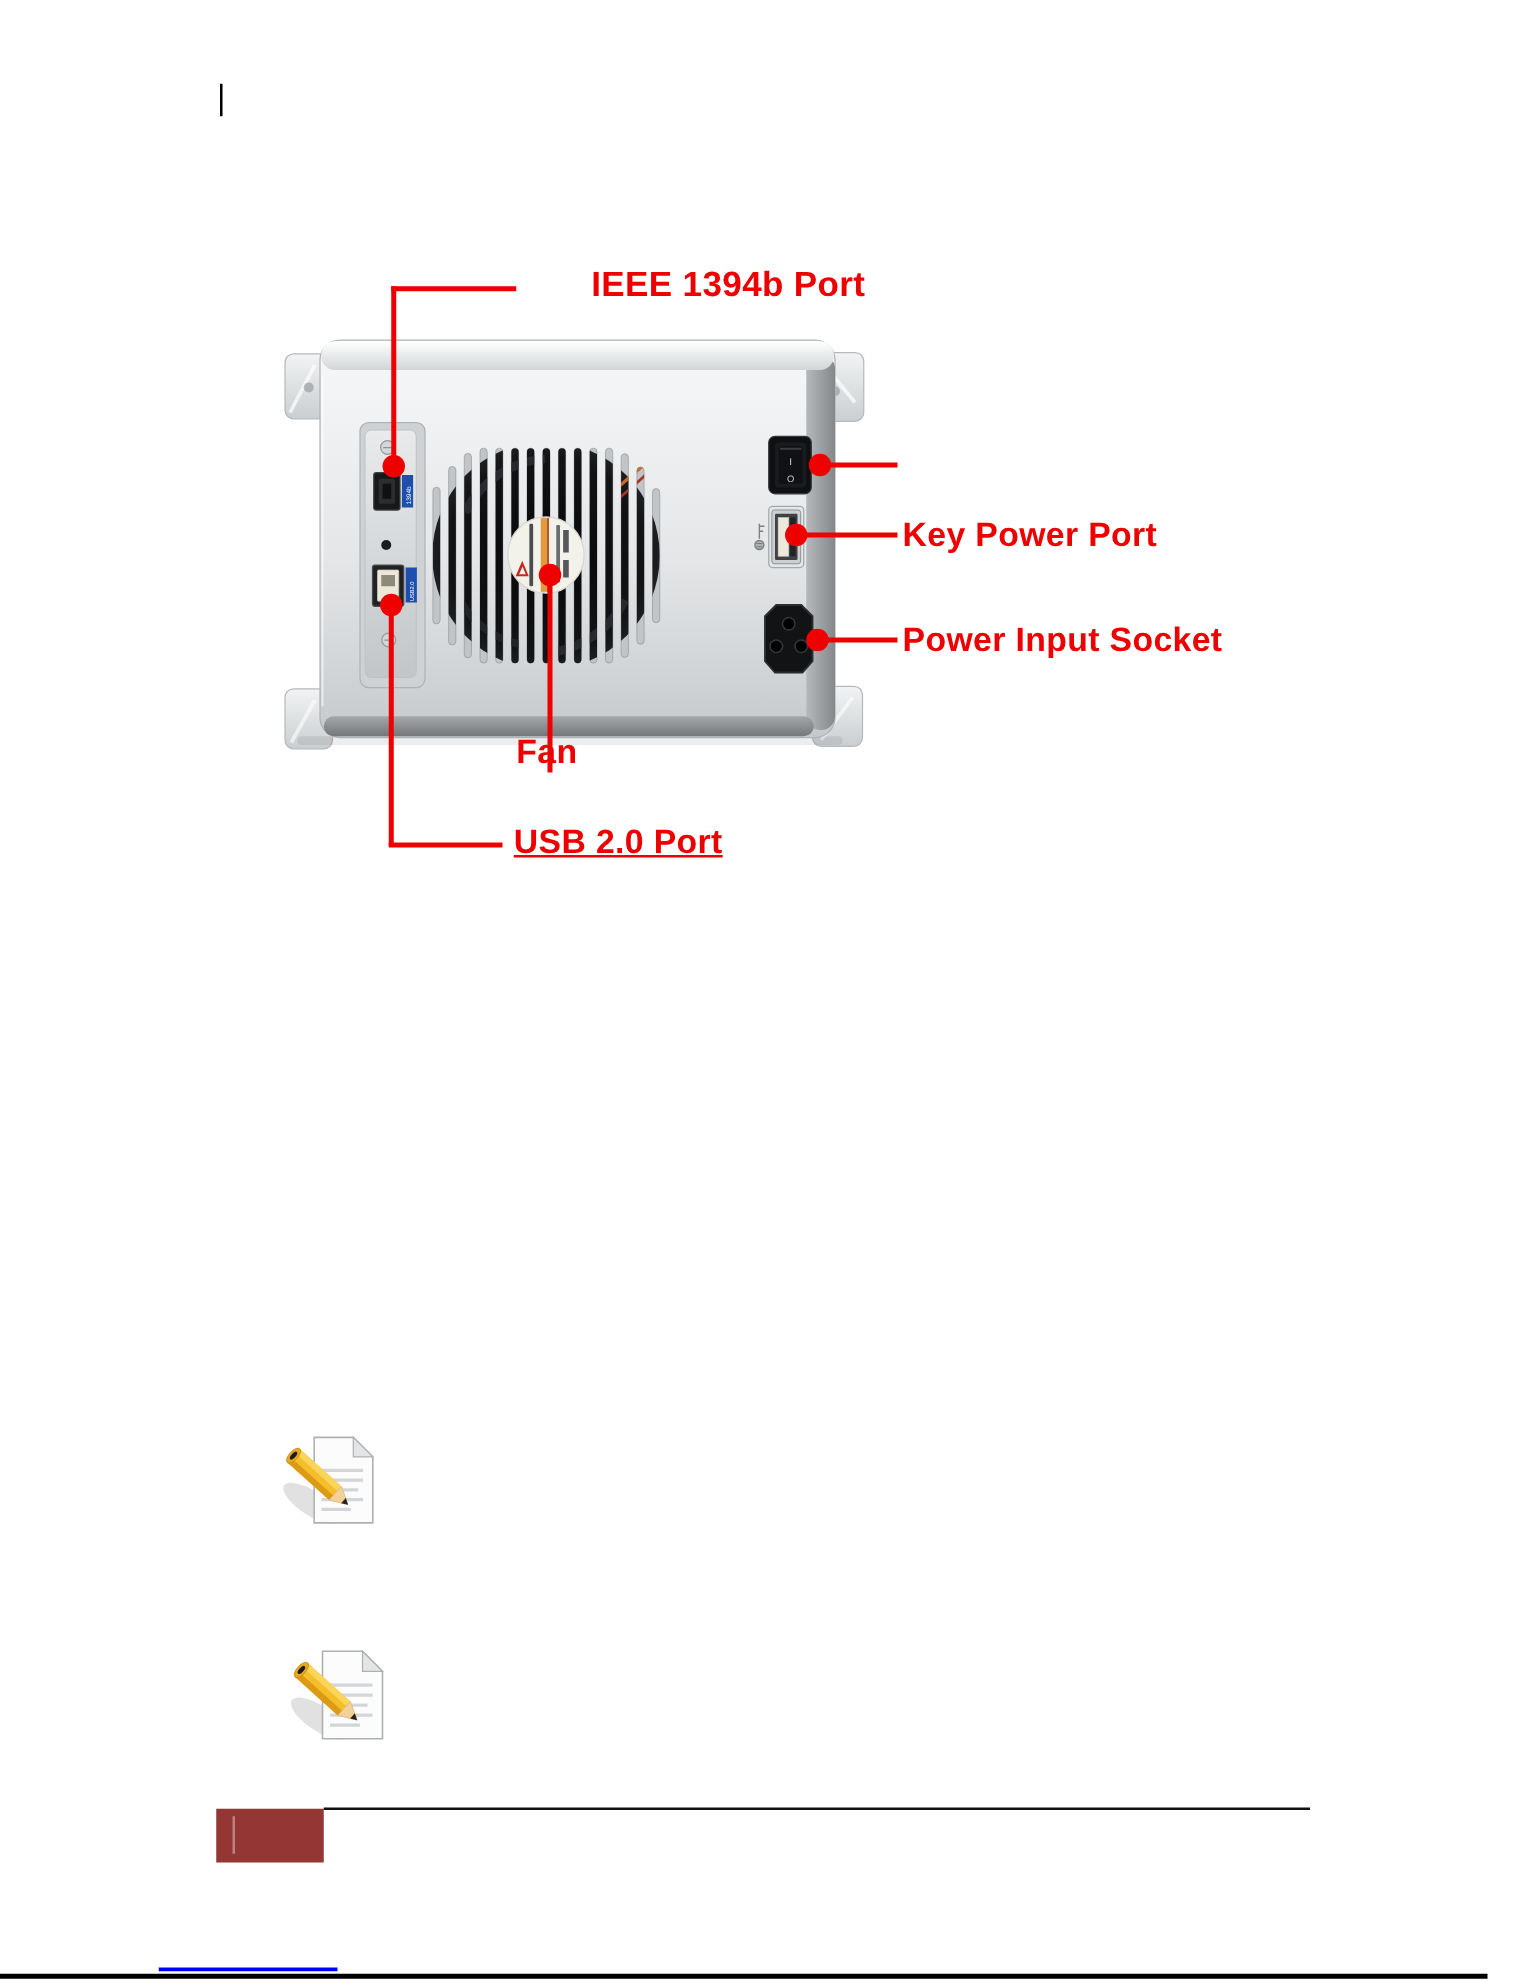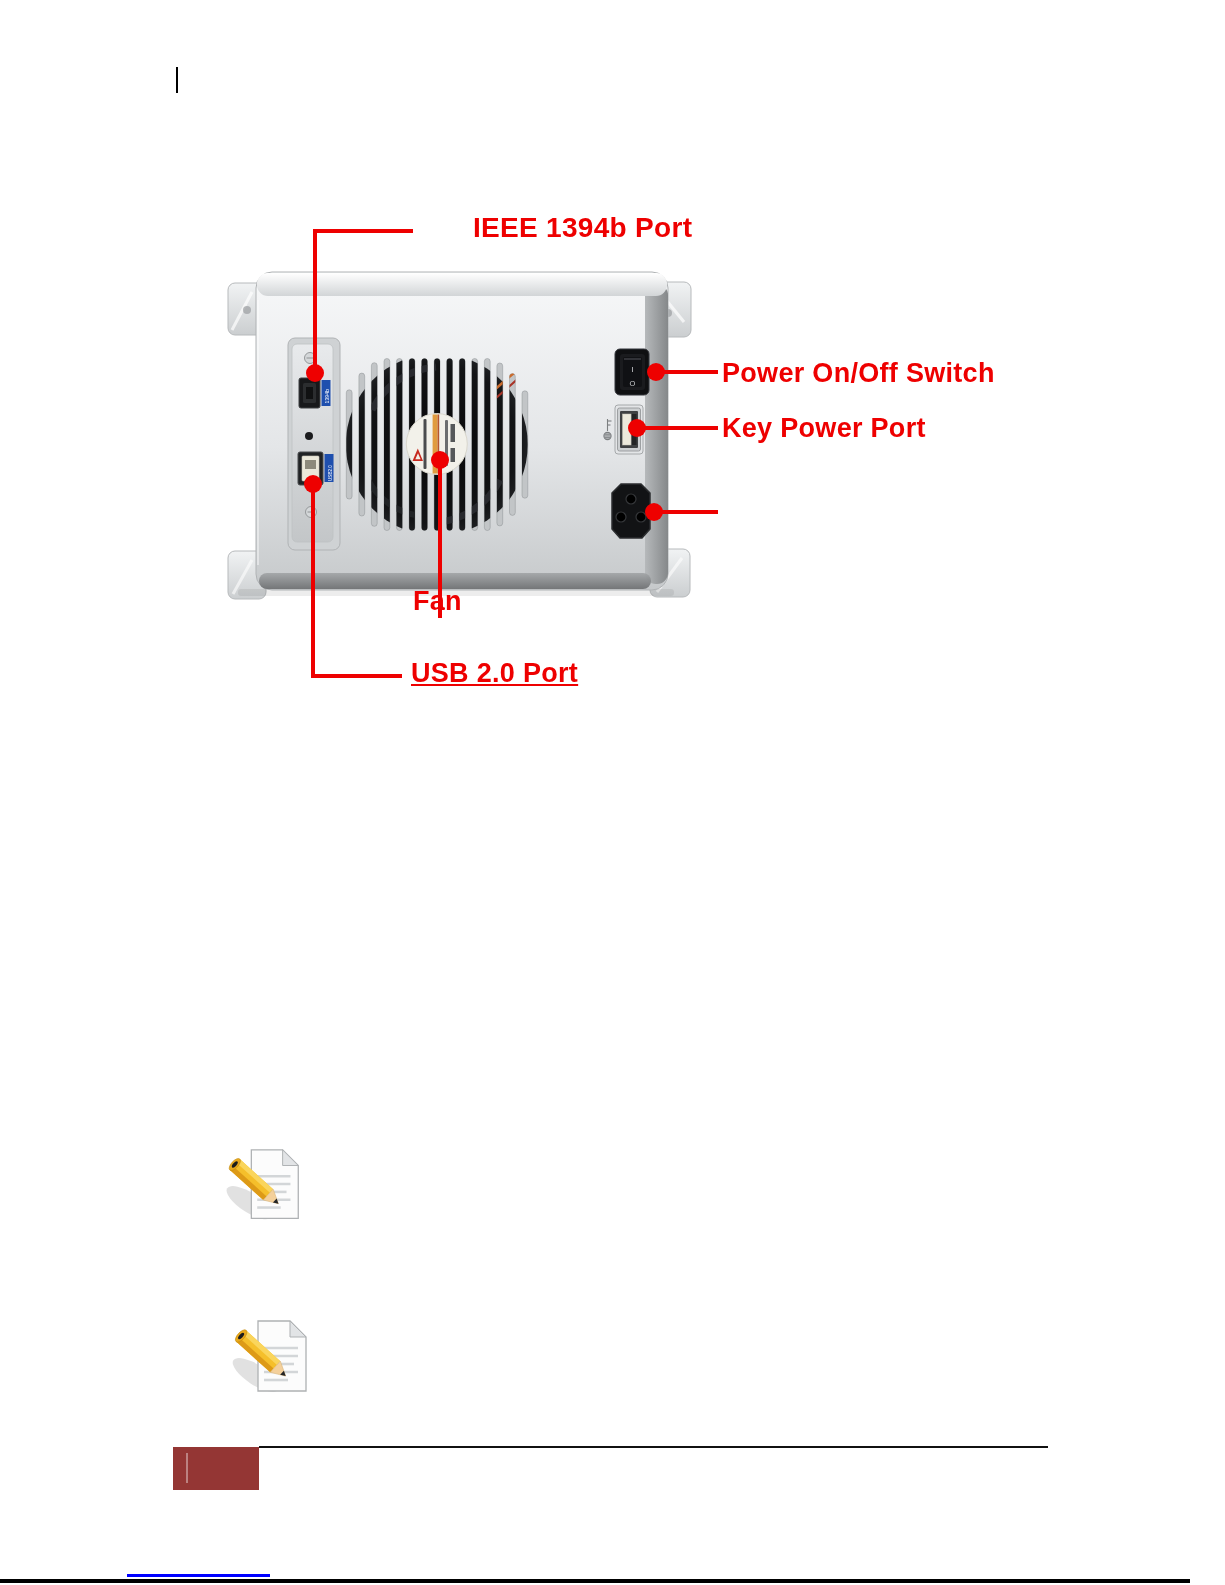--- a/index.html
+++ b/index.html
@@ -202,28 +202,28 @@
     </g>
   </svg>
 
   <div class="cline" style="left:313px;top:229px;width:100px;height:3.5px;"></div>
   <div class="cline" style="left:313px;top:229px;width:3.5px;height:143px;"></div>
   <div class="cdot" style="left:306px;top:364px;"></div>
   <div class="callout-label" style="left:427px;top:212px;font-size:28px;margin-left:46px;">IEEE 1394b Port</div>
 
   <div class="cline" style="left:656px;top:370px;width:62px;height:3.5px;"></div>
   <div class="cdot" style="left:647px;top:363px;"></div>
-  <div class="callout-label" style="left:722px;top:358px;">Power On/Off Switch</div>
 
   <div class="cline" style="left:637px;top:426px;width:81px;height:3.5px;"></div>
   <div class="cdot" style="left:628px;top:419px;"></div>
   <div class="callout-label" style="left:722px;top:413px;">Key Power Port</div>
 
   <div class="cline" style="left:654px;top:510px;width:64px;height:3.5px;"></div>
   <div class="cdot" style="left:645px;top:503px;"></div>
+  <div class="callout-label" style="left:722px;top:497px;">Power Input Socket</div>
 
   <div class="cdot" style="left:431px;top:451px;"></div>
   <div class="cline" style="left:438px;top:460px;width:3.5px;height:158px;"></div>
   <div class="callout-label" style="left:413px;top:586px;width:52px;">Fan</div>
 
   <div class="cdot" style="left:304px;top:475px;"></div>
   <div class="cline" style="left:311px;top:484px;width:3.5px;height:193px;"></div>
   <div class="cline" style="left:311px;top:674px;width:91px;height:3.5px;"></div>
   <div class="callout-label" style="left:411px;top:658px;text-decoration:underline;">USB 2.0 Port</div>
 

